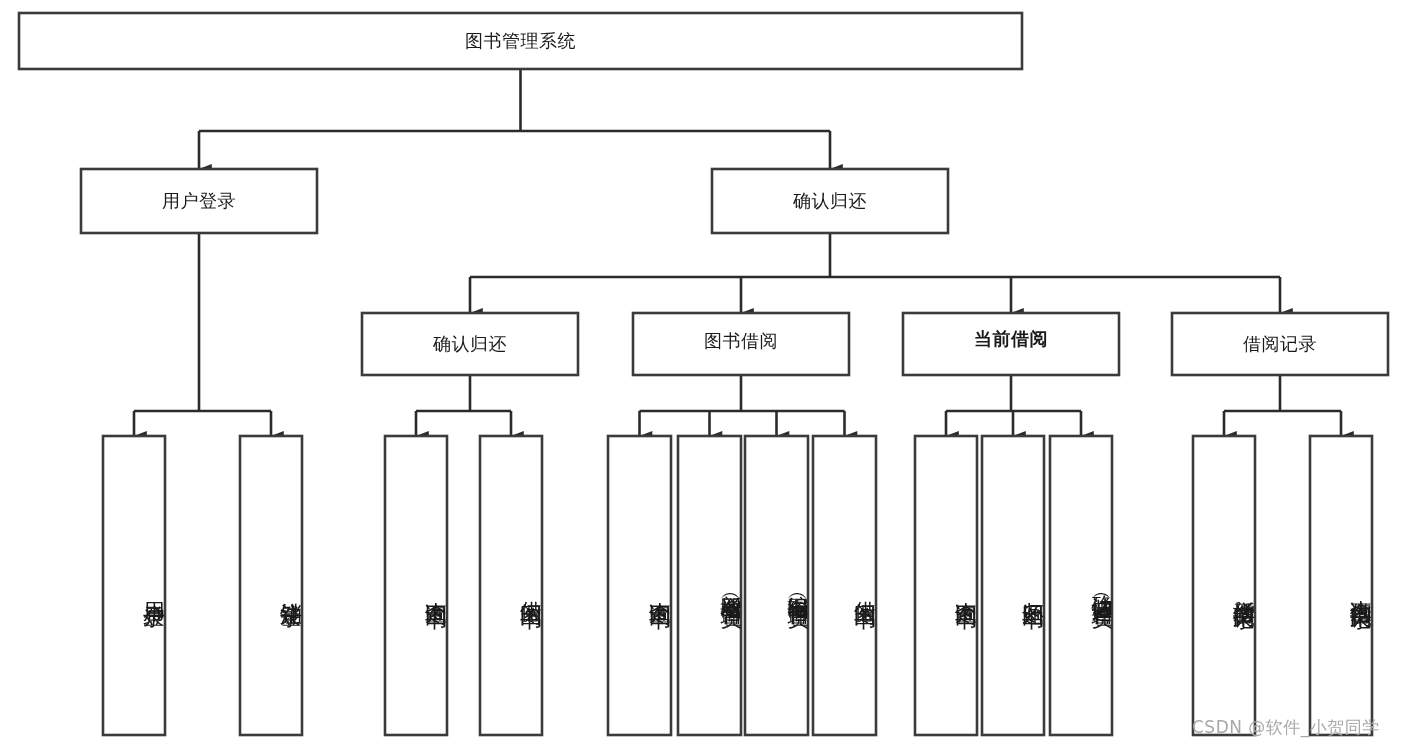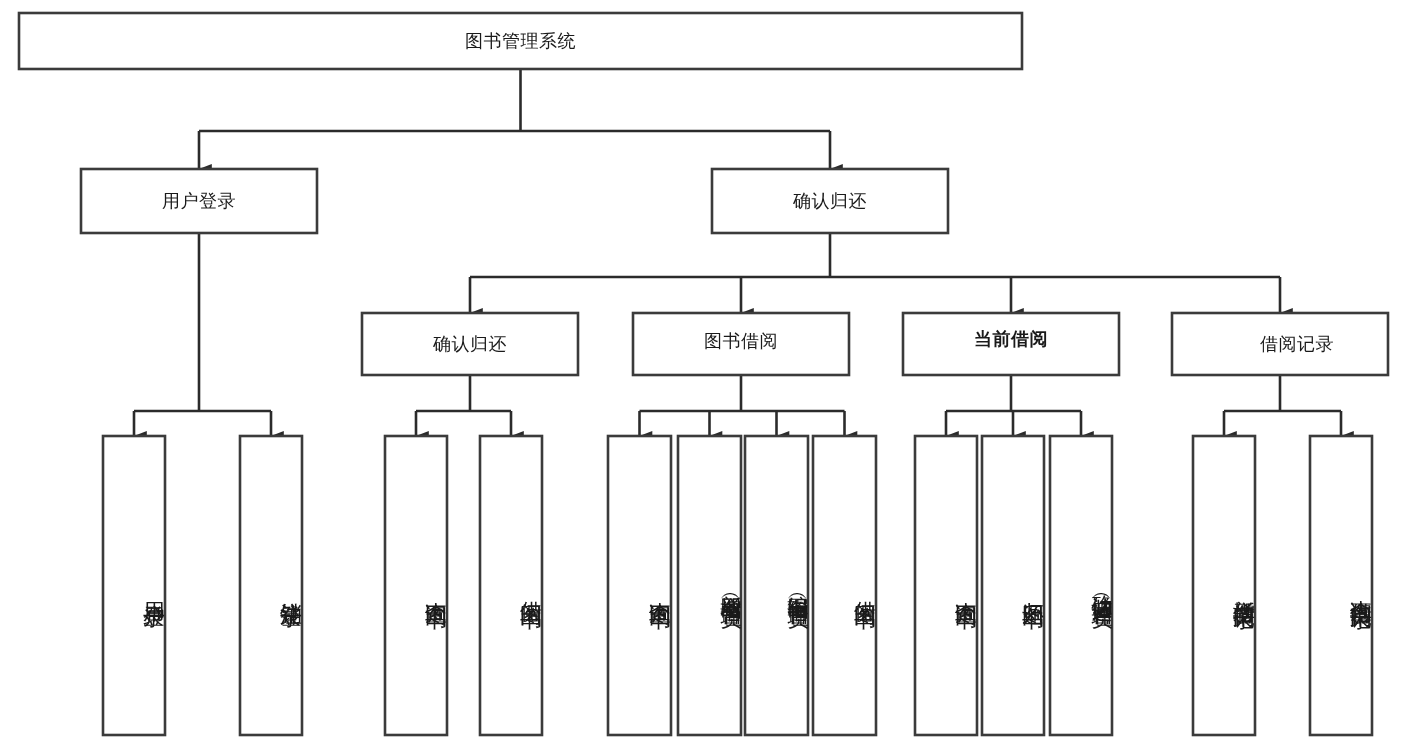--- a/index.html
+++ b/index.html
@@ -148,30 +148,31 @@
       </g>
   </svg>
 
   <div id="labels-layer">
       <div class="node-label horizontal" style="left: 19px; top: 13px; width: 1003px; height: 56px;">图书管理系统</div>
       <div class="node-label horizontal" style="left: 81px; top: 169px; width: 236px; height: 64px;">用户登录</div>
       <div class="node-label horizontal" style="left: 712px; top: 169px; width: 236px; height: 64px;">确认归还</div>
       <div class="node-label horizontal" style="left: 362px; top: 313px; width: 216px; height: 62px;">确认归还</div>
       <div class="node-label horizontal" style="left: 633px; top: 310px; width: 216px; height: 62px;">图书借阅</div>
       <div class="node-label horizontal" style="left: 903px; top: 313px; width: 216px; height: 52px; font-weight: bold;">当前借阅</div>
-      <div class="node-label horizontal" style="left: 1172px; top: 313px; width: 216px; height: 62px; padding-left: 17px;">借阅记录</div>
+      <div class="node-label horizontal" style="left: 1172px; top: 313px; width: 216px; height: 62px;">借阅记录</div>
       <div class="node-label vertical" style="left: 103px; top: 436px; width: 62px; height: 299px; font-size: 22px;">用户登录</div>
       <div class="node-label vertical" style="left: 240px; top: 436px; width: 62px; height: 299px; font-size: 22px;">注销登录</div>
       <div class="node-label vertical" style="left: 385px; top: 436px; width: 62px; height: 299px; font-size: 22px;">查询图书</div>
       <div class="node-label vertical" style="left: 480px; top: 436px; width: 62px; height: 299px; font-size: 22px;">借阅图书</div>
       <div class="node-label vertical" style="left: 608px; top: 436px; width: 63px; height: 299px; font-size: 22px;">查询图书</div>
       <div class="node-label vertical tall" style="left: 678px; top: 436px; width: 63px; height: 299px; font-size: 21px;">新增图书（管理员）</div>
       <div class="node-label vertical tall" style="left: 745px; top: 436px; width: 63px; height: 299px; font-size: 21px;">编辑图书（管理员）</div>
       <div class="node-label vertical" style="left: 813px; top: 436px; width: 63px; height: 299px; font-size: 22px;">借阅图书</div>
       <div class="node-label vertical" style="left: 915px; top: 436px; width: 62px; height: 299px; font-size: 22px;">查询图书</div>
       <div class="node-label vertical" style="left: 982px; top: 436px; width: 62px; height: 299px; font-size: 22px;">归还图书</div>
       <div class="node-label vertical tall" style="left: 1050px; top: 436px; width: 62px; height: 299px; font-size: 21px;">确认归还（管理员）</div>
       <div class="node-label vertical" style="left: 1193px; top: 436px; width: 62px; height: 299px; font-size: 22px;">新增借阅记录</div>
       <div class="node-label vertical" style="left: 1310px; top: 436px; width: 62px; height: 299px; font-size: 22px;">查询借阅记录</div>
     </div>
 
+  <div class="watermark" style="left: 1192px; top: 716px; color: rgb(168, 168, 168);">CSDN @软件_小贺同学</div>
 
 </div>
 
 </body></html>

